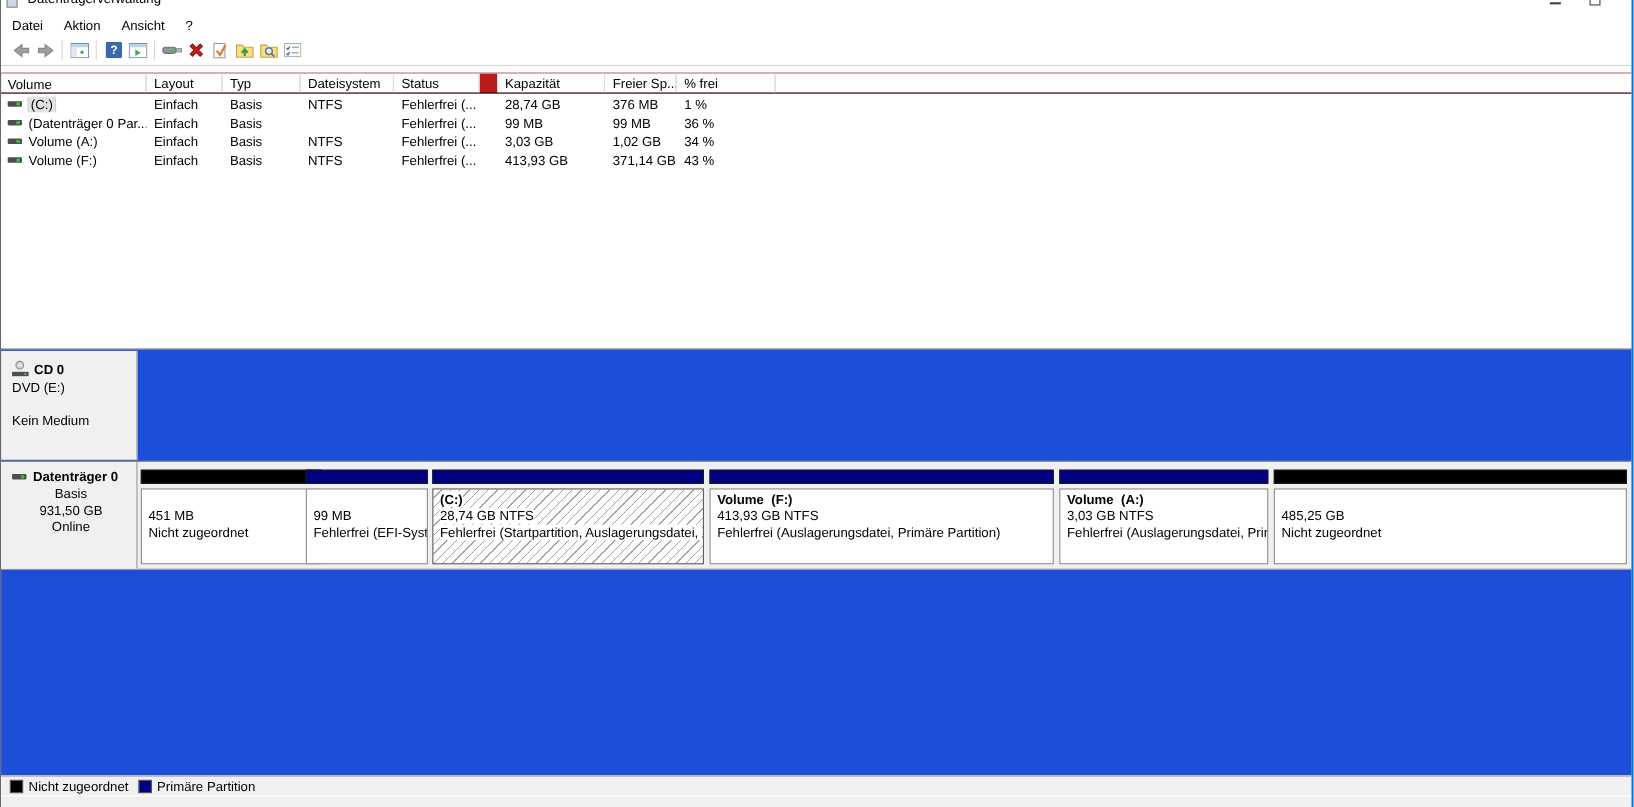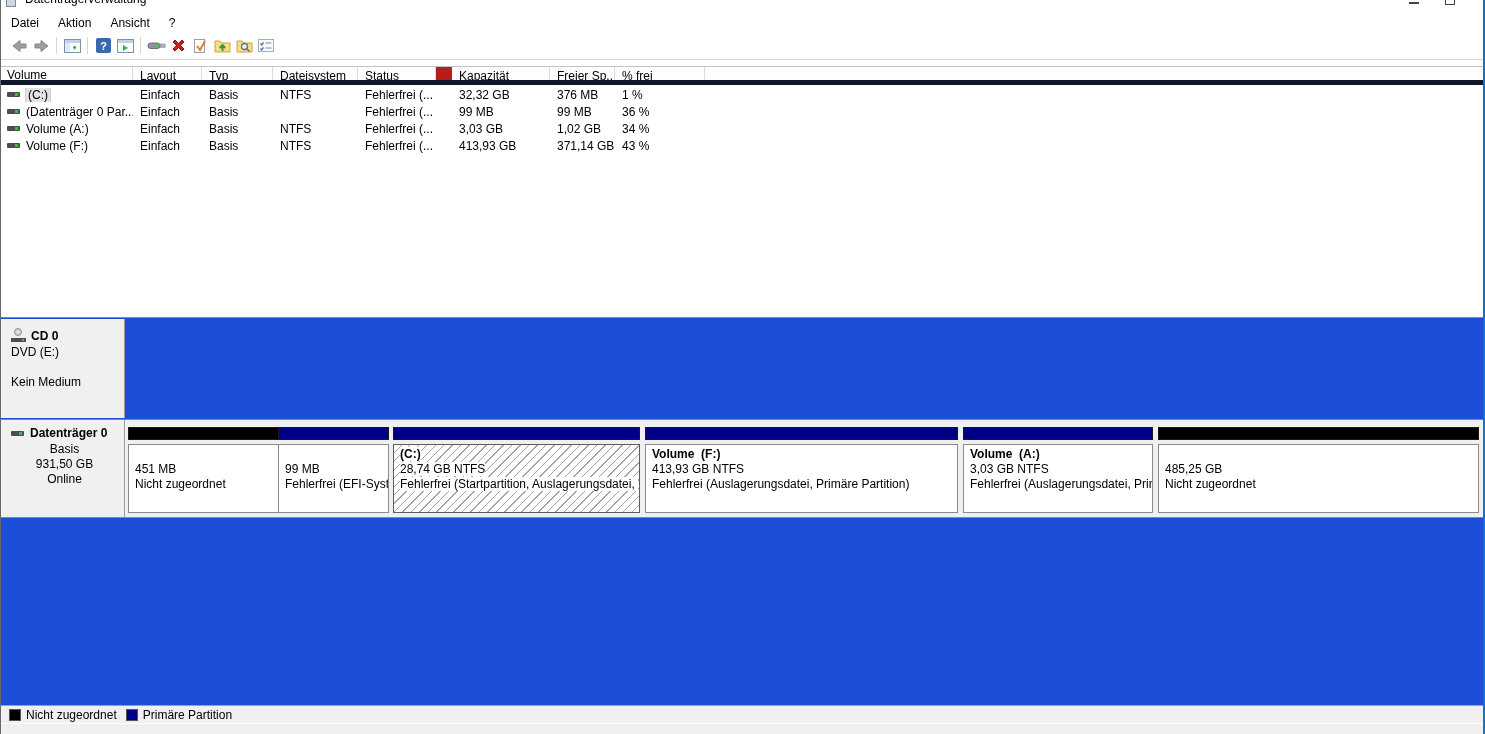--- a/index.html
+++ b/index.html
@@ -22,21 +22,21 @@
 
   
   .toolbar { position:absolute; top:32px; left:0; right:0; height:28px; background:#fff;
              border-bottom:1px solid #d4d4d4; display:flex; align-items:center; padding-left:7px; }
   .tbi { width:22px; height:20px; display:flex; align-items:center; justify-content:center; }
   .tb-sep { width:1px; height:17px; background:#d6d6d6; margin:0 4px; }
 
   
   .listview { position:absolute; top:61px; left:0; right:0; height:256px; background:#fff; }
   .list-header { position:absolute; top:5px; left:0; right:0; height:19px; display:flex;
-                 background:#b91c1c; border-top:1px solid #c5c5c5; border-bottom:5px solid #0f172a; }
+                 background:#b91c1c; border-top:1px solid #c5c5c5; border-bottom:1px solid #0f172a; }
   .hcell { height:100%; padding:2px 0 0 7px; border-right:1px solid #dcdcdc; background:#fdfdfd;
            white-space:nowrap; overflow:hidden; color:#000; }
   .hfill { flex:1; border-right:none; }
   .lrows { position:absolute; top:25px; left:0; right:0; }
   .lrow { display:flex; height:17px; align-items:center; }
   .lcell { padding-left:7px; white-space:nowrap; overflow:hidden; }
   .c-volume { width:132px; display:flex; align-items:center; padding-left:6px; }
   .c-layout { width:69px; } .c-typ { width:71px; } .c-fs { width:85px; }
   .c-status { width:78px; } .c-kap { width:98px;margin-left:16px; } .c-frei { width:65px; } .c-pct { width:90px; }
   .disk-mini { position:relative; display:inline-block; width:13px; height:5px; background:#4d4d4d;
@@ -195,21 +195,21 @@
     <div class="lrows">
       <div class="lrow">
         <div class="lcell c-volume">
             <span class="disk-mini"></span>
             <span class="sel-hl">(C:)</span>
           </div>
         <div class="lcell c-layout">Einfach</div>
         <div class="lcell c-typ">Basis</div>
         <div class="lcell c-fs">NTFS</div>
         <div class="lcell c-status">Fehlerfrei (...</div>
-        <div class="lcell c-kap">32,32 GB</div>
+        <div class="lcell c-kap">28,74 GB</div>
         <div class="lcell c-frei">376 MB</div>
         <div class="lcell c-pct">1 %</div>
       </div>
       <div class="lrow">
         <div class="lcell c-volume">
             <span class="disk-mini"></span>
             <span>(Datenträger 0 Par...</span>
           </div>
         <div class="lcell c-layout">Einfach</div>
         <div class="lcell c-typ">Basis</div>

